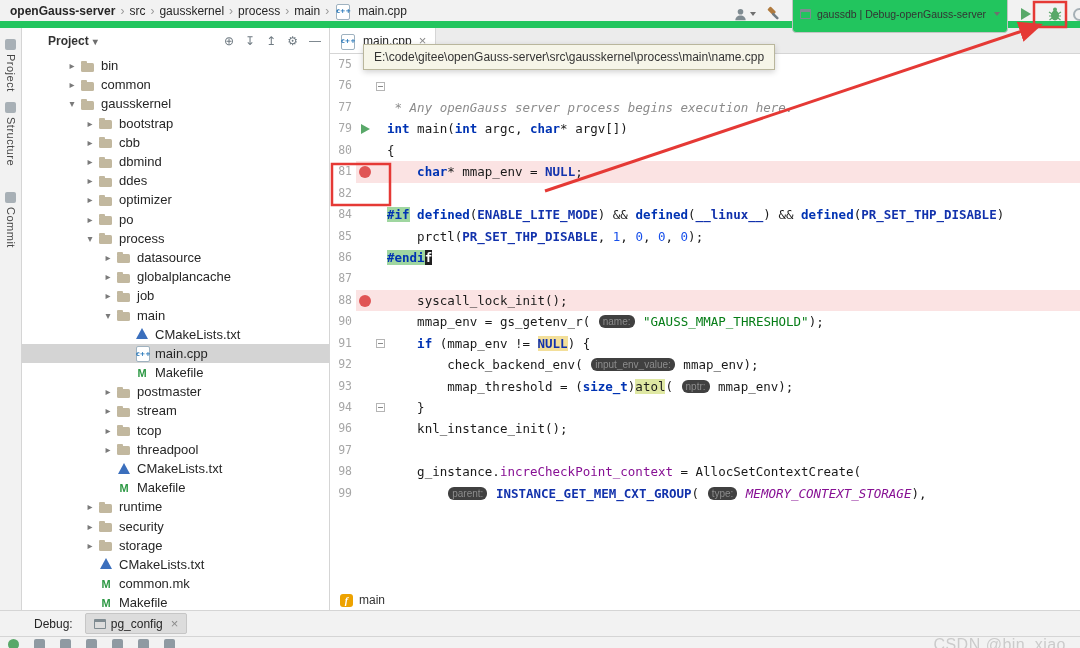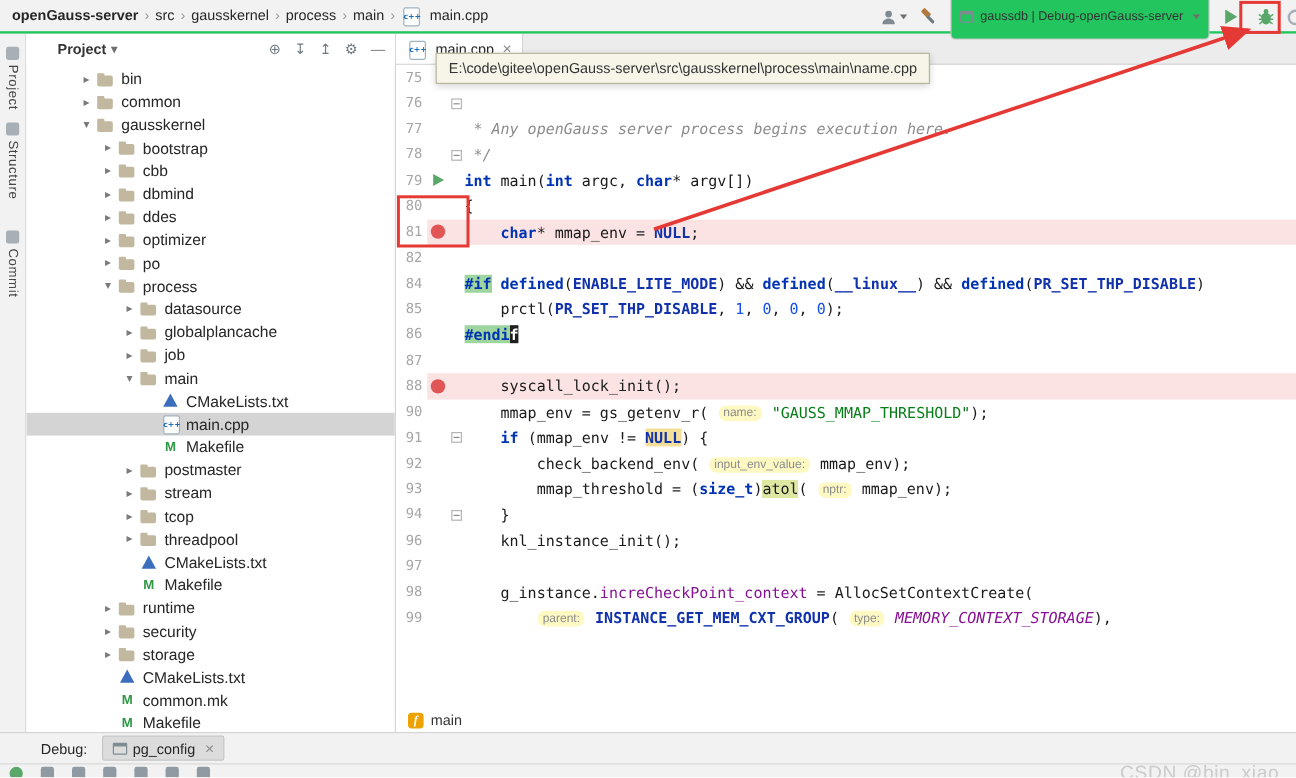--- a/index.html
+++ b/index.html
@@ -1,21 +1,21 @@
 <!DOCTYPE html>
 <html><head>
 <meta charset="utf-8">
 <style>
 *{box-sizing:border-box;margin:0;padding:0}
 html,body{width:1080px;height:648px;overflow:hidden}
 body{font-family:"Liberation Sans",sans-serif;font-size:12px;color:#262626;background:#fff}
 .app{position:relative;width:1080px;height:648px;overflow:hidden;background:#fff;display:flex;flex-direction:column}
 
 
-.toolbar{position:relative;height:28px;flex:none;background:#f2f2f2;border-bottom:2px solid #22c55e;display:flex;align-items:center;padding:0 8px}
+.toolbar{position:relative;height:28px;flex:none;background:#f2f2f2;border-bottom:7px solid #22c55e;display:flex;align-items:center;padding:0 8px}
 .breadcrumbs{display:flex;align-items:center;gap:2px;min-width:0;white-space:nowrap}
 .bc-item{display:inline-flex;align-items:center;gap:4px;padding:0 2px;color:#262626}
 .bc-item.bold{font-weight:bold}
 .bc-sep{color:#9a9a9a;margin:0 1px}
 .toolbar-right{position:absolute;right:0;top:0;height:28px;display:flex;align-items:center;gap:7px;padding-right:2px}
 .tb-item{display:flex;align-items:center;justify-content:center;height:24px;min-width:22px}
 .caret-down{width:0;height:0;border-left:3.5px solid transparent;border-right:3.5px solid transparent;border-top:4px solid #6f6f6f;margin-left:2px}
 .run-config{display:flex;align-items:center;gap:6px;height:38px;border:1px solid #c4c4c4;border-radius:4px;background:#22c55e;padding:0 7px;font-size:10.5px;color:#333;white-space:nowrap}
 .win-ic{width:11px;height:10px;border:1.4px solid #7f8b91;border-top-width:3.5px;border-radius:1px}
 .play-tri{width:0;height:0;border-left:10px solid #59a869;border-top:6px solid transparent;border-bottom:6px solid transparent}
@@ -69,21 +69,21 @@
 .code{flex:1;white-space:pre;overflow:hidden;color:#1a1a1a}
 
 
 .kw{color:#0033b3;font-weight:bold}
 .mac{color:#1232ac;font-weight:bold}
 .str{color:#067d17}
 .cmt{color:#8c8c8c;font-style:italic}
 .num{color:#1750eb}
 .fld{color:#871094}
 .enm{color:#871094;font-style:italic}
-.hint{font-family:"Liberation Sans",sans-serif;font-size:10px;font-style:normal;font-weight:normal;color:#8c8c8c;background:#fef9c3;border-radius:6px;padding:1px 4px;margin:0 1px;vertical-align:1px}
+.hint{font-family:"Liberation Sans",sans-serif;font-size:10px;font-style:normal;font-weight:normal;color:#8c8c8c;background:#404040;border-radius:6px;padding:1px 4px;margin:0 1px;vertical-align:1px}
 .hlg{background:#9fd6a0}
 .hly{background:#f3df9a}
 .hlyg{background:#dfe8a3}
 .cur{background:#1f1f1f;color:#fff !important}
 .typo{text-decoration:underline;text-decoration-style:wavy;text-decoration-color:#b0b0b0}
 
 .editor-breadcrumb{height:20px;flex:none;display:flex;align-items:center;gap:6px;padding-left:10px;font-size:12px;color:#333;background:#fff}
 .fn-ic{width:13px;height:13px;flex:none;border-radius:3px;background:#eda200;color:#fff;text-align:center;font:italic bold 10px/13px "Liberation Serif",serif}
 
 
@@ -373,30 +373,20 @@
           </div>
           <div class="line-row">
             <div class="ln">77</div>
             <div class="line-body">
               <div class="g-icon"></div>
               <div class="g-fold"></div>
               <div class="code"><span class="cmt"> * Any openGauss server process begins execution here.</span></div>
             </div>
           </div>
           <div class="line-row">
-            <div class="ln">78</div>
-            <div class="line-body">
-              <div class="g-icon"></div>
-              <div class="g-fold">
-                <span class="fold-box"></span>
-              </div>
-              <div class="code"><span class="cmt"> */</span></div>
-            </div>
-          </div>
-          <div class="line-row">
             <div class="ln">79</div>
             <div class="line-body">
               <div class="g-icon">
                 <span class="run-arrow"></span>
               </div>
               <div class="g-fold"></div>
               <div class="code"><span class="kw">int</span><span> main(</span><span class="kw">int</span><span> argc, </span><span class="kw">char</span><span>* argv[])</span></div>
             </div>
           </div>
           <div class="line-row">

